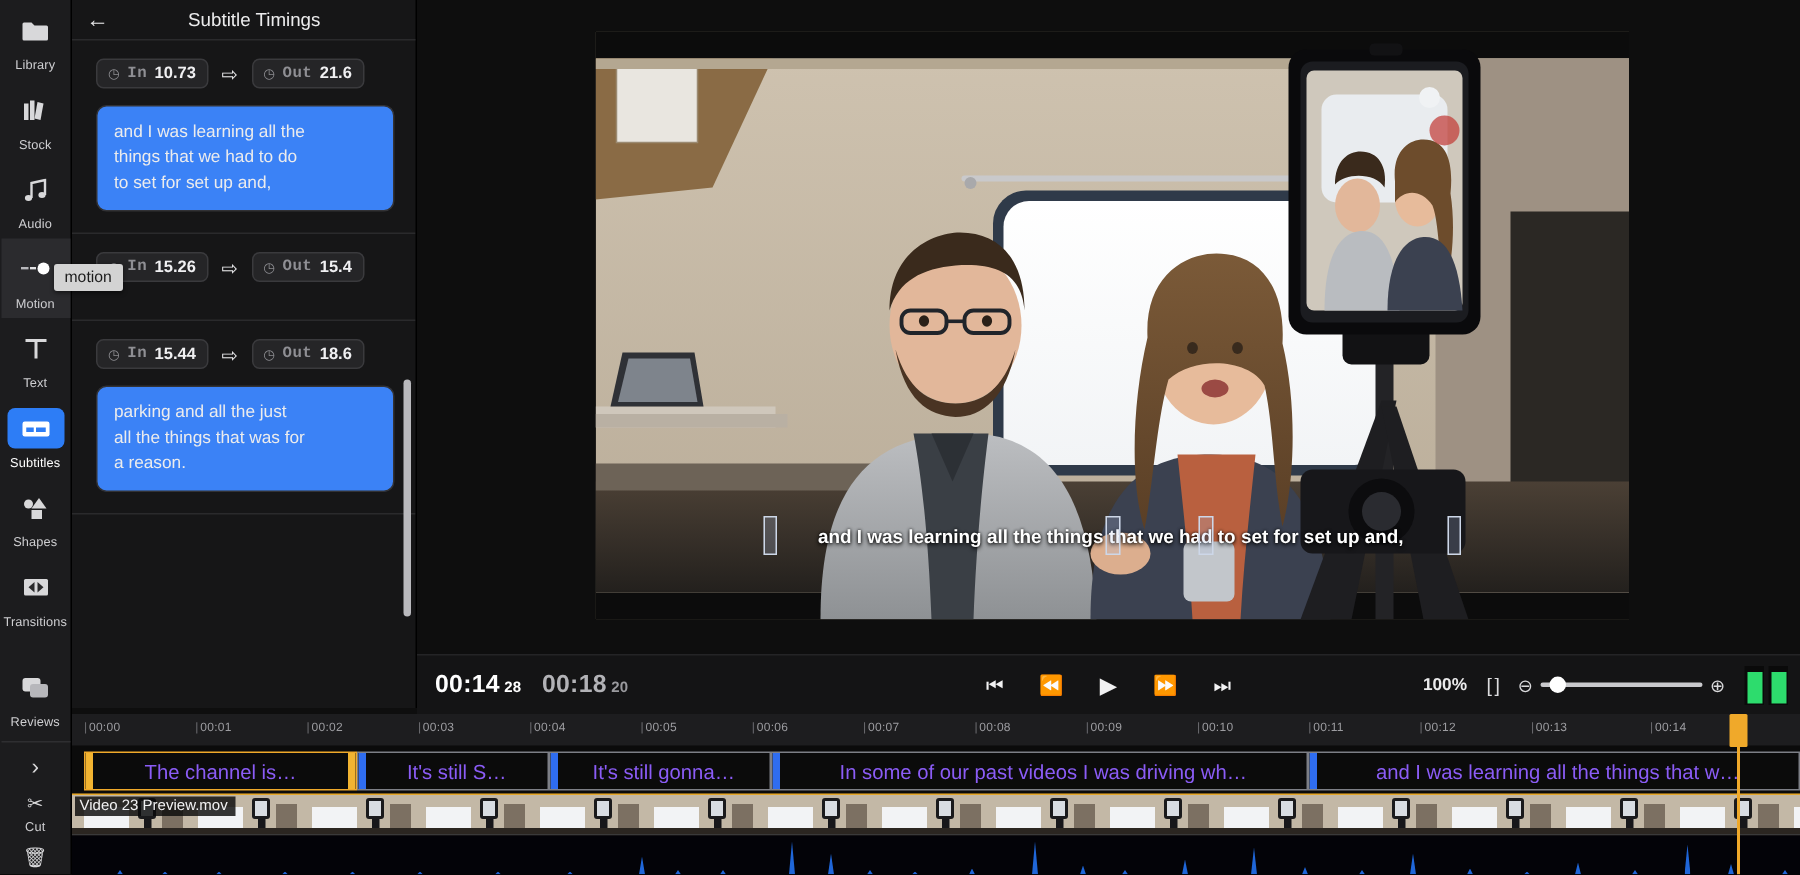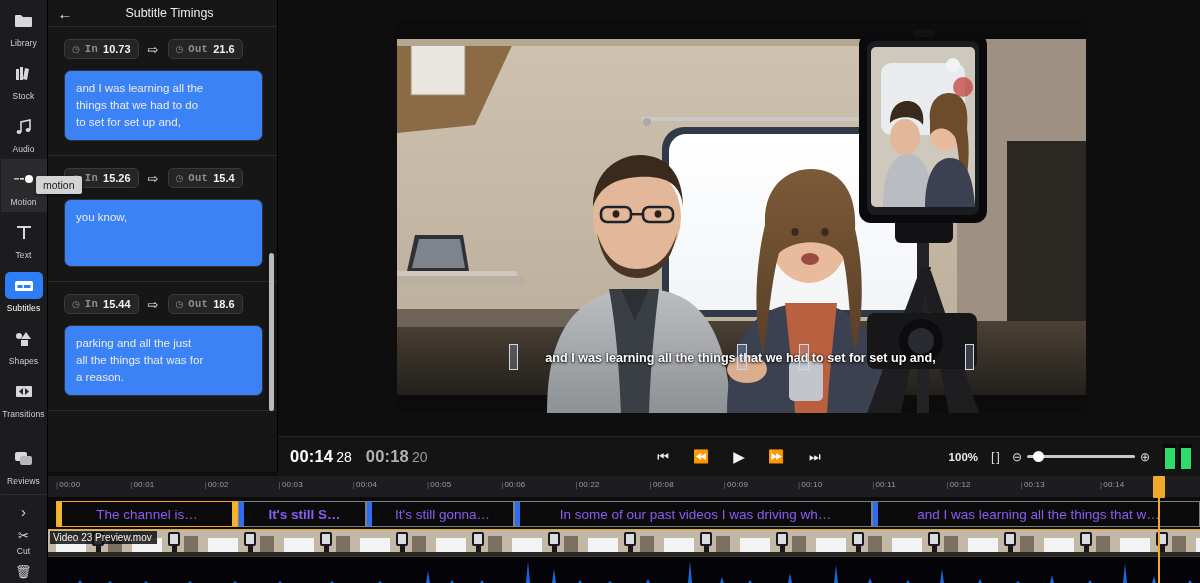--- a/index.html
+++ b/index.html
@@ -115,21 +115,21 @@
 
   
   #transport {
     position: absolute; left: 278px; top: 436px; right: 0; height: 40px;
     background: #141415; display: flex; align-items: center;
     border-top: 1px solid #242426;
   }
   #tc { display: flex; align-items: baseline; gap: 14px; margin-left: 12px; }
   .tc-grp { display: flex; align-items: baseline; gap: 3px; }
   .tc-main { font-size: 16.5px; font-weight: bold; letter-spacing: .2px; }
-  .tc-sub { font-size: 14px; font-weight: normal; }
+  .tc-sub { font-size: 10px; font-weight: bold; }
   .tc-cur .tc-main { color: #fff; } .tc-cur .tc-sub { color: #fff; }
   .tc-tot .tc-main { color: #b2b2b6; } .tc-tot .tc-sub { color: #9a9a9e; }
   #transport-mid {
     position: absolute; left: 0; right: 0; display: flex; justify-content: center;
     gap: 24px; align-items: center; pointer-events: none;
   }
   .tbtn { color: #f2f2f3; font-size: 13px; cursor: pointer; pointer-events: auto; }
   .tbtn.play { font-size: 15px; }
   #transport-right {
     margin-left: auto; display: flex; align-items: center; gap: 13px; padding-right: 8px;
@@ -347,23 +347,20 @@
             <span class="clk">◷</span>
             <span class="tlab">In</span>
             <span class="tval">15.26</span>
           </div>
           <span class="arrow-ic">⇨</span>
           <div class="tchip">
             <span class="clk">◷</span>
             <span class="tlab">Out</span>
             <span class="tval">15.4</span>
           </div>
-        </div>
-        <div class="sub-text">
-          <span class="ln">you know,</span>
         </div>
       </div>
 
       <div class="sub-entry">
         <div class="time-row">
           <div class="tchip">
             <span class="clk">◷</span>
             <span class="tlab">In</span>
             <span class="tval">15.44</span>
           </div>
@@ -540,36 +537,36 @@
 
   <div id="timeline">
     <div id="ruler">
         <div class="tick" style="left: 8px;"><b>|</b><span>00:00</span></div>
         <div class="tick" style="left: 82.2px;"><b>|</b><span>00:01</span></div>
         <div class="tick" style="left: 156.4px;"><b>|</b><span>00:02</span></div>
         <div class="tick" style="left: 230.6px;"><b>|</b><span>00:03</span></div>
         <div class="tick" style="left: 304.8px;"><b>|</b><span>00:04</span></div>
         <div class="tick" style="left: 379px;"><b>|</b><span>00:05</span></div>
         <div class="tick" style="left: 453.2px;"><b>|</b><span>00:06</span></div>
-        <div class="tick" style="left: 527.4px;"><b>|</b><span>00:22</span></div>
+        <div class="tick" style="left: 527.4px;"><b>|</b><span>00:07</span></div>
         <div class="tick" style="left: 601.6px; text-align: right;"><b>|</b><span>00:08</span></div>
         <div class="tick" style="left: 675.8px;"><b>|</b><span>00:09</span></div>
         <div class="tick" style="left: 750px;"><b>|</b><span>00:10</span></div>
         <div class="tick" style="left: 824.2px;"><b>|</b><span>00:11</span></div>
         <div class="tick" style="left: 898.4px;"><b>|</b><span>00:12</span></div>
         <div class="tick" style="left: 972.6px;"><b>|</b><span>00:13</span></div>
         <div class="tick" style="left: 1052px;"><b>|</b><span>00:14</span></div>
       </div>
     <div id="subtrack">
         <div class="sclip" style="left: 8px; width: 182px;">
           <div class="edge"></div>
           <div class="ctext">The channel is…</div>
           <div class="edge"></div>
         </div>
-        <div class="sclip blue" style="left: 190px; width: 128px; font-weight: bold;">
+        <div class="sclip blue" style="left: 190px; width: 128px;">
           <div class="edge"></div>
           <div class="ctext">It's still S…</div>
         </div>
         <div class="sclip blue" style="left: 318px; width: 148px;">
           <div class="edge"></div>
           <div class="ctext">It's still gonna…</div>
         </div>
         <div class="sclip blue" style="left: 466px; width: 358px;">
           <div class="edge"></div>
           <div class="ctext">In some of our past videos I was driving wh…</div>

